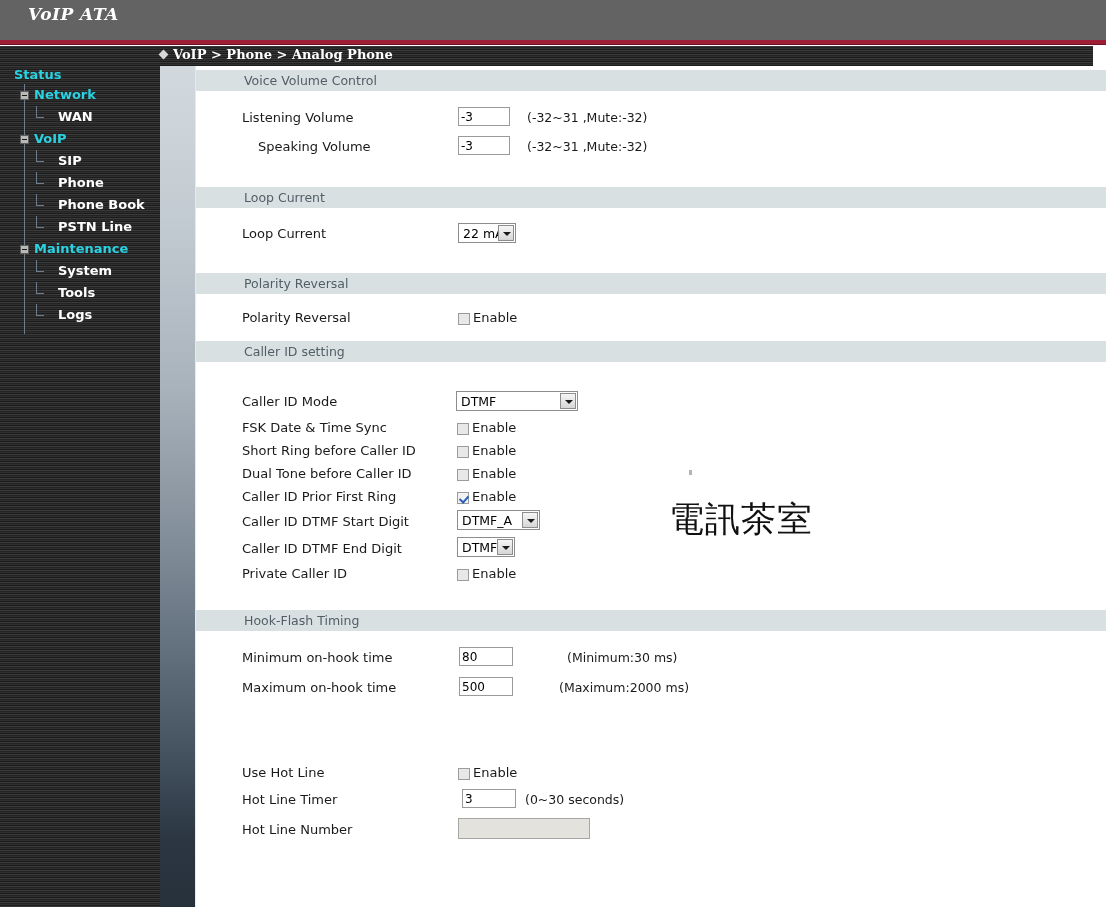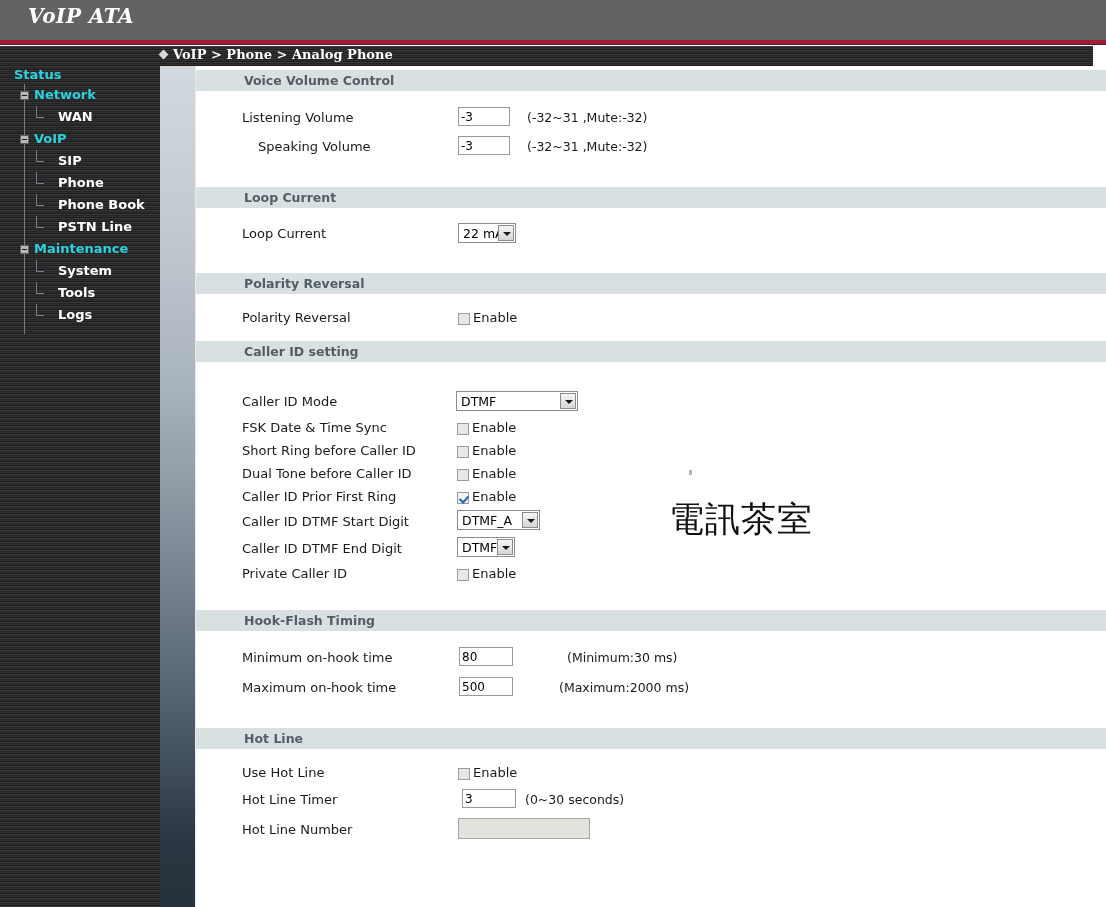--- a/index.html
+++ b/index.html
@@ -14,21 +14,21 @@
 
   
   #banner {
     position: absolute; left: 0; top: 0;
     width: 1106px; height: 40px;
     background: #636363;
   }
   #banner-title {
     position: absolute; left: 28px; top: 4px;
     font-family: "DejaVu Serif", "Liberation Serif", serif;
-    font-size: 20px; font-weight: bold; font-style: italic;
+    font-size: 17px; font-weight: bold; font-style: italic;
     color: #ffffff;
     letter-spacing: 0.5px;
   }
   #red-bar {
     position: absolute; left: 0; top: 40px;
     width: 1106px; height: 5px;
     background: #9e1e36;
     border-bottom: 1px solid #6d142a;
   }
 
@@ -134,21 +134,21 @@
     background: #ffffff;
   }
 
   .sec-bar {
     position: absolute; left: 0;
     width: 910px; height: 21px;
     background: #d9e0e2;
   }
   .sec-bar .sec-label {
     position: absolute; left: 48px; top: 3px;
-    font-size: 12.5px; font-weight: bold;
+    font-size: 12.5px; font-weight: normal;
     color: #515e66;
     white-space: nowrap;
   }
 
   .lbl {
     position: absolute;
     font-size: 13px;
     color: #1a1a1a;
     white-space: nowrap;
   }
@@ -407,23 +407,20 @@
     <span class="sec-label">Hook-Flash Timing</span>
   </div>
   <span class="lbl" style="left:46px; top:584px;">Minimum on-hook time</span>
   <input class="tf" style="left: 263px; top: 581px; width: 54px;" value="80">
   <span class="hint" style="left:371px; top:584px;">(Minimum:30 ms)</span>
 
   <span class="lbl" style="left:46px; top:614px;">Maximum on-hook time</span>
   <input class="tf" style="left: 263px; top: 611px; width: 54px;" value="500">
   <span class="hint" style="left:363px; top:614px;">(Maximum:2000 ms)</span>
 
-  <div class="sec-bar" style="top:662px;">
-    <span class="sec-label">Hot Line</span>
-  </div>
   <span class="lbl" style="left:46px; top:699px;">Use Hot Line</span>
   <span class="cbwrap" style="left:262px; top:700px;">
     <span class="cb"></span>
     <span class="cblabel">Enable</span>
   </span>
 
   <span class="lbl" style="left:46px; top:726px;">Hot Line Timer</span>
   <input class="tf" style="left: 266px; top: 723px; width: 54px;" value="3">
   <span class="hint" style="left:329px; top:726px;">(0~30 seconds)</span>
 

